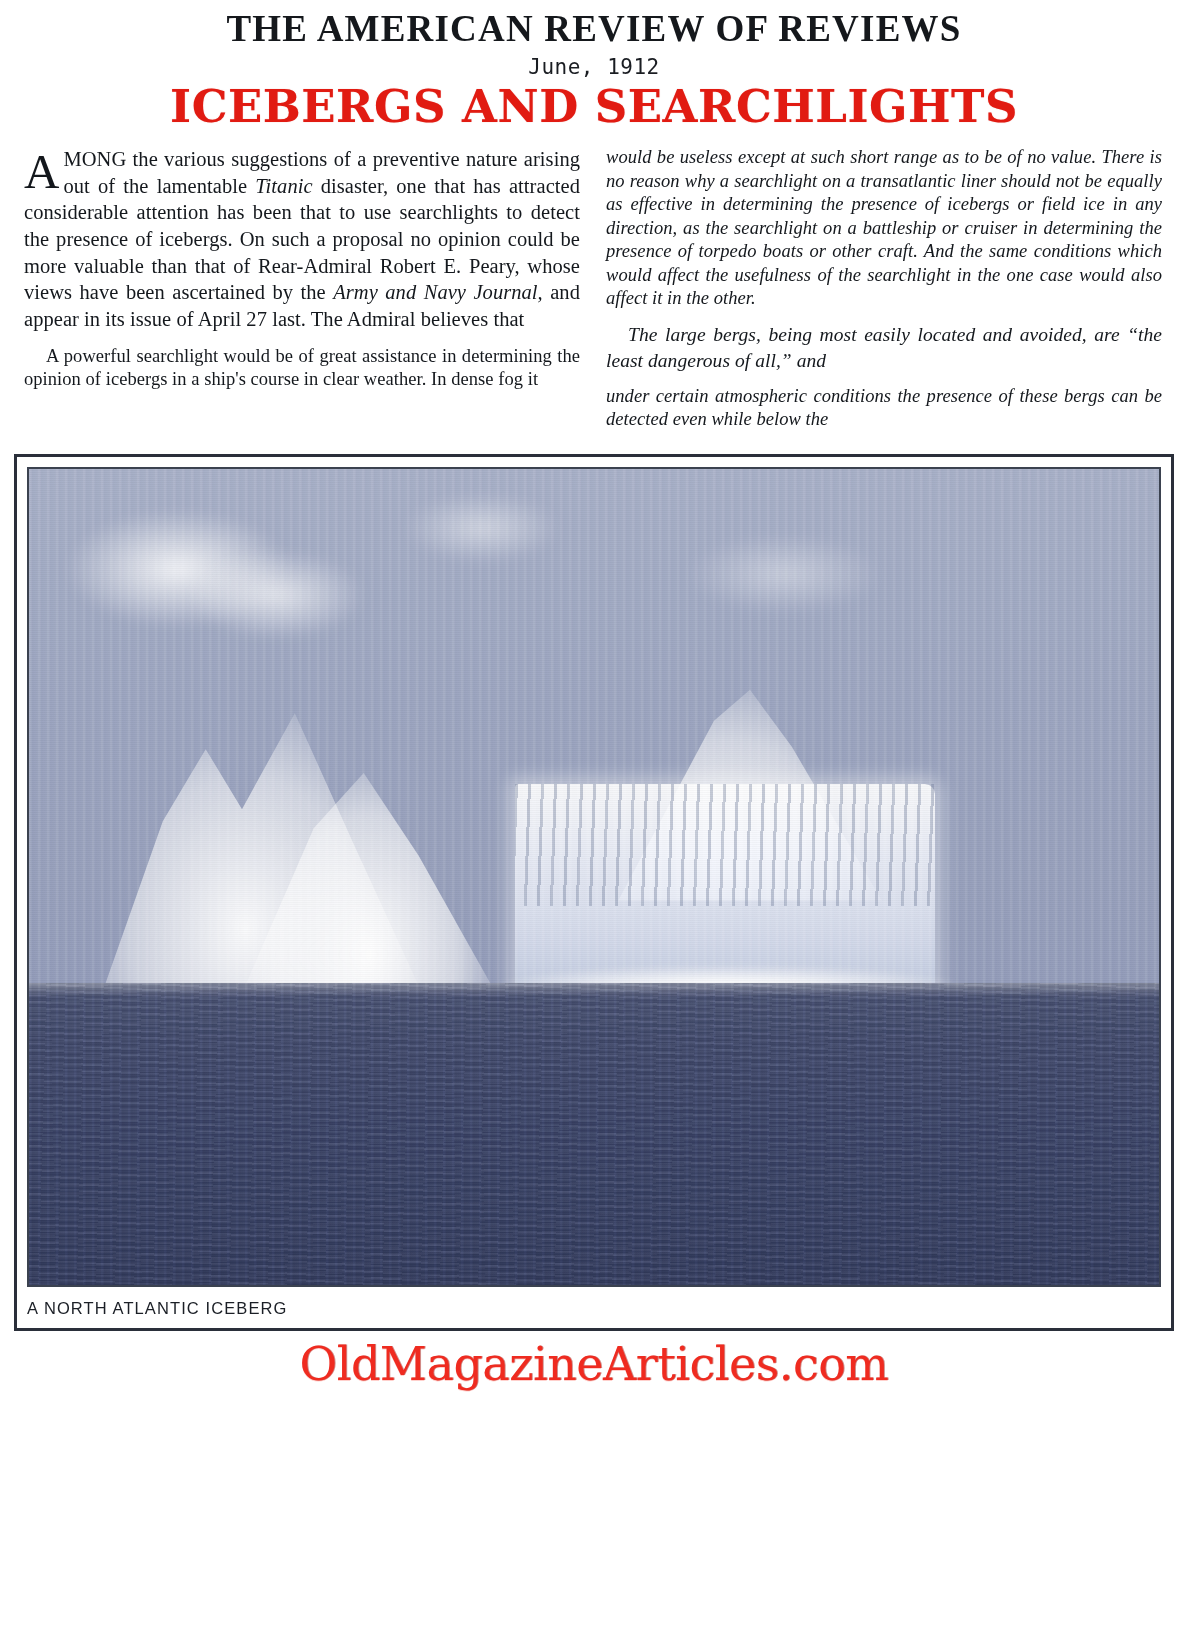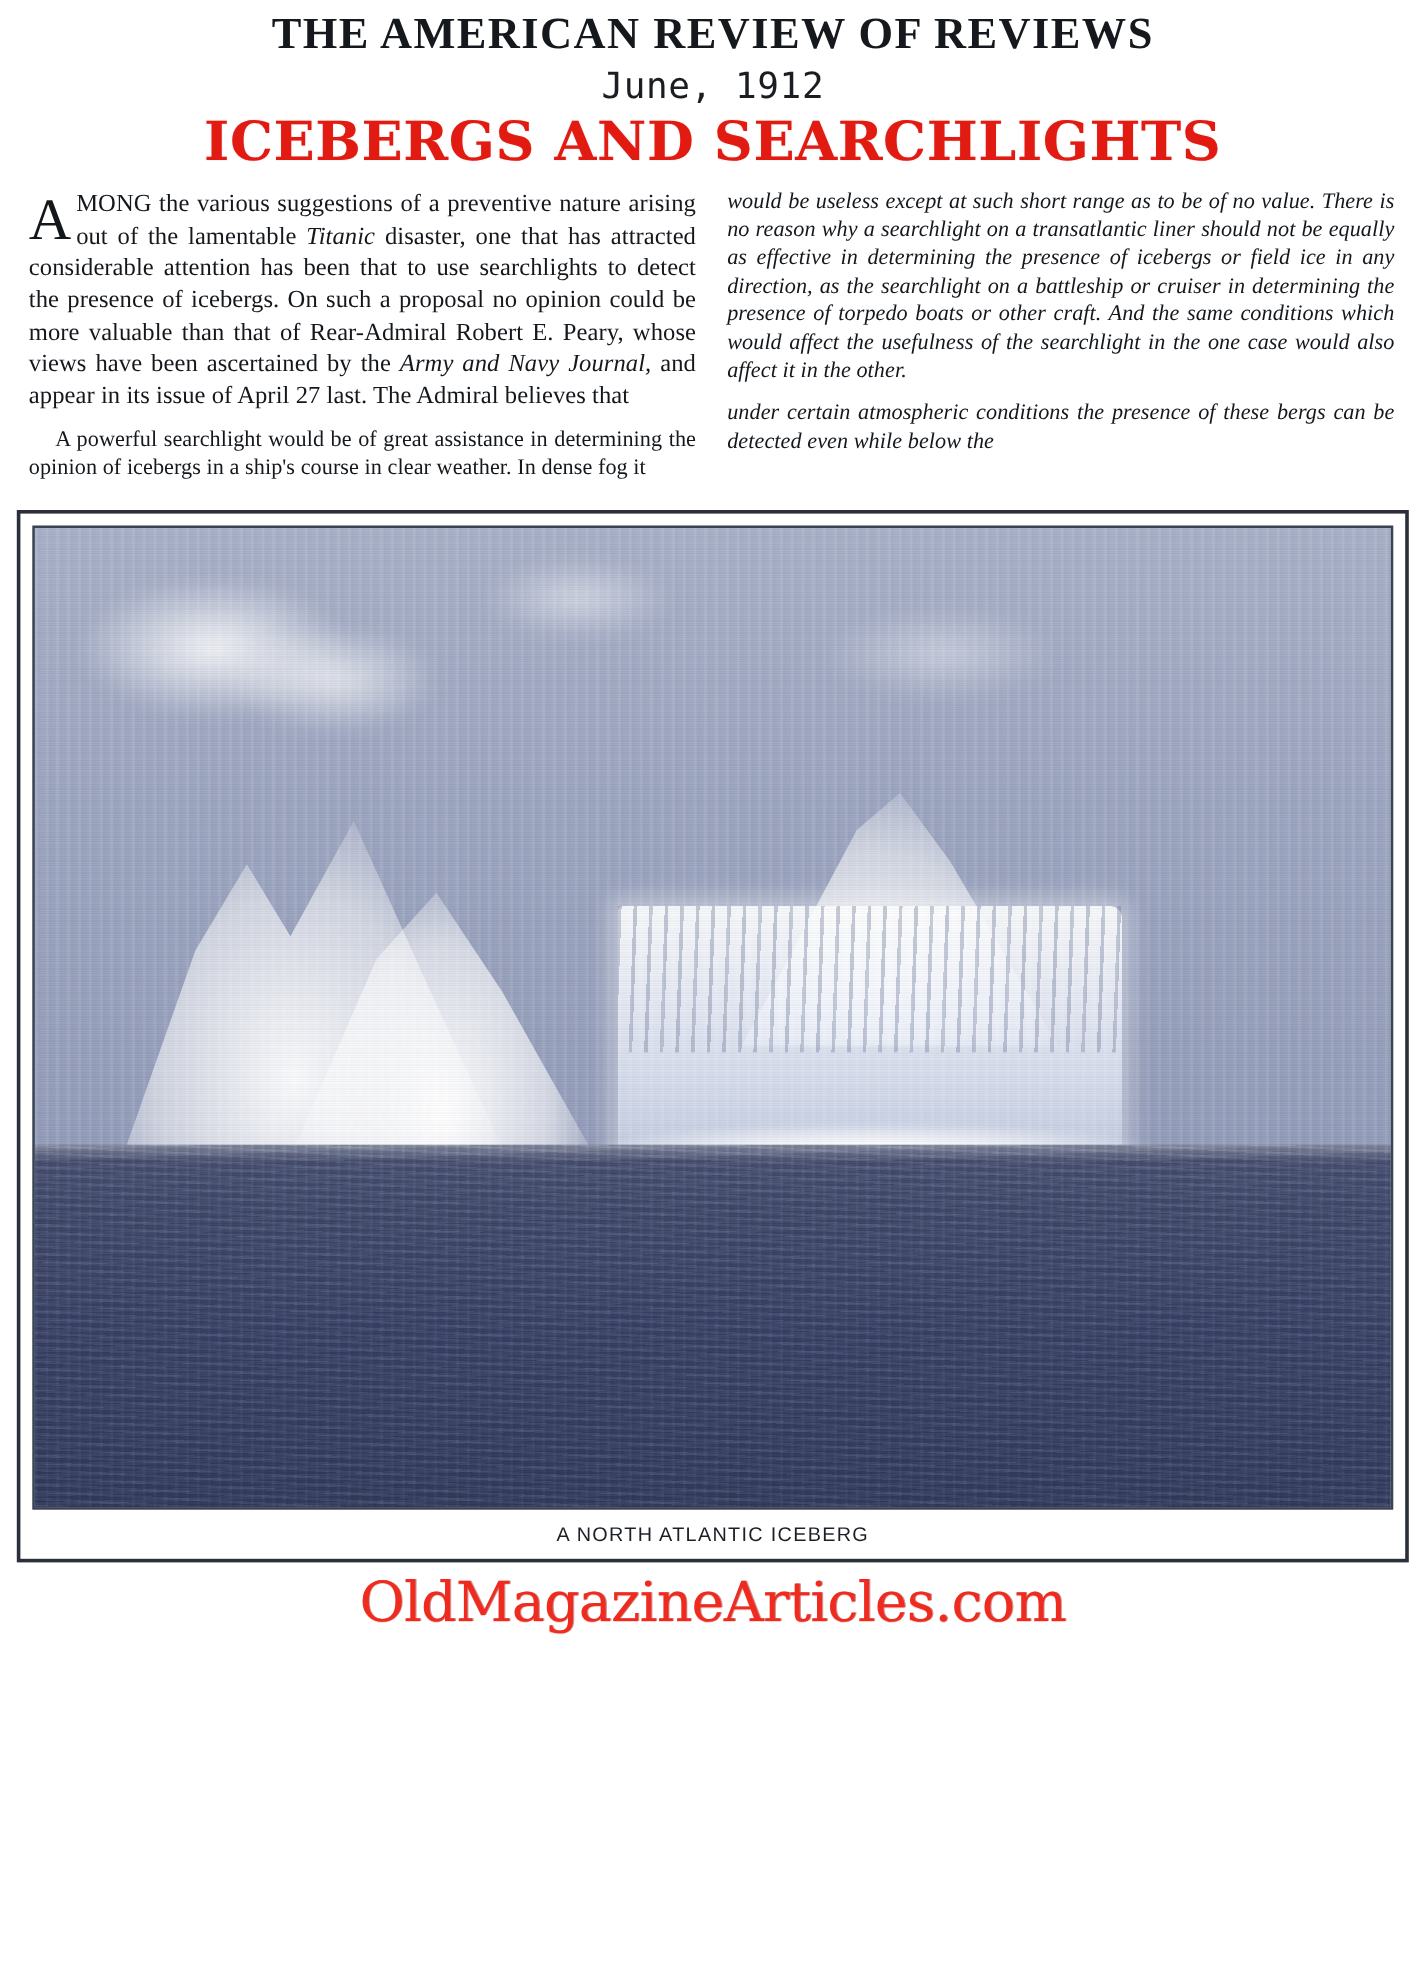--- a/index.html
+++ b/index.html
@@ -30,21 +30,21 @@
     font-family: "Liberation Serif", serif;
     font-weight: bold;
     font-size: 37px;
     letter-spacing: 1.2px;
     color: #15181c;
     margin: 0;
     line-height: 1.05;
   }
   .issue-date {
     font-family: "DejaVu Sans Mono", monospace;
-    font-size: 30px;
+    font-size: 21px;
     color: #1a1d22;
     margin: 6px 0 2px;
     letter-spacing: 0.5px;
     font-weight: 400;
   }
   .article-title {
     font-family: "DejaVu Serif", serif;
     font-size: 45px;
     color: #e11b12;
     margin: 4px 0 0;
@@ -242,21 +242,20 @@
     position: absolute;
     left: 41%;
     bottom: 34.5%;
     width: 470px;
     height: 34px;
     background: radial-gradient(ellipse at center, rgba(255,255,255,0.85), rgba(255,255,255,0) 70%);
     filter: blur(4px);
   }
 
   figcaption {
-    text-align: center;
     font-family: "Liberation Sans", sans-serif;
     font-size: 16.5px;
     letter-spacing: 1.1px;
     color: #1b1f26;
     padding-top: 12px;
   }
 
   
   .watermark {
     text-align: center;
@@ -286,20 +285,21 @@
 
     <div class="col left">
       <p class="dropcap-para"><span class="dropcap">A</span><span>MONG the various suggestions of a preventive nature arising out of the lamentable </span><em>Titanic</em><span> disaster, one that has attracted considerable attention has been that to use searchlights to detect the presence of icebergs. On such a proposal no opinion could be more valuable than that of Rear-Admiral Robert E. Peary, whose views have been ascertained by the </span><em>Army and Navy Journal,</em><span> and appear in its issue of April 27 last. The Admiral believes that</span></p>
 
       <p class="quoted indent-para">A powerful searchlight would be of great assistance in determining the opinion of icebergs in a ship's course in clear weather. In dense fog it</p>
     </div>
 
     <div class="col right">
       <p class="quoted">would be useless except at such short range as to be of no value. There is no reason why a searchlight on a transatlantic liner should not be equally as effective in determining the presence of icebergs or field ice in any direction, as the searchlight on a battleship or cruiser in determining the presence of torpedo boats or other craft. And the same conditions which would affect the usefulness of the searchlight in the one case would also affect it in the other.</p>
 
+      <p class="indent-para">The large bergs, being most easily located and avoided, are “the least dangerous of all,” and</p>
 
       <p class="quoted">under certain atmospheric conditions the presence of these bergs can be detected even while below the</p>
     </div>
 
   </section>
 
   <figure class="plate">
     <div class="photo">
       <div class="sky"></div>
       <div class="cloud c1"></div>

